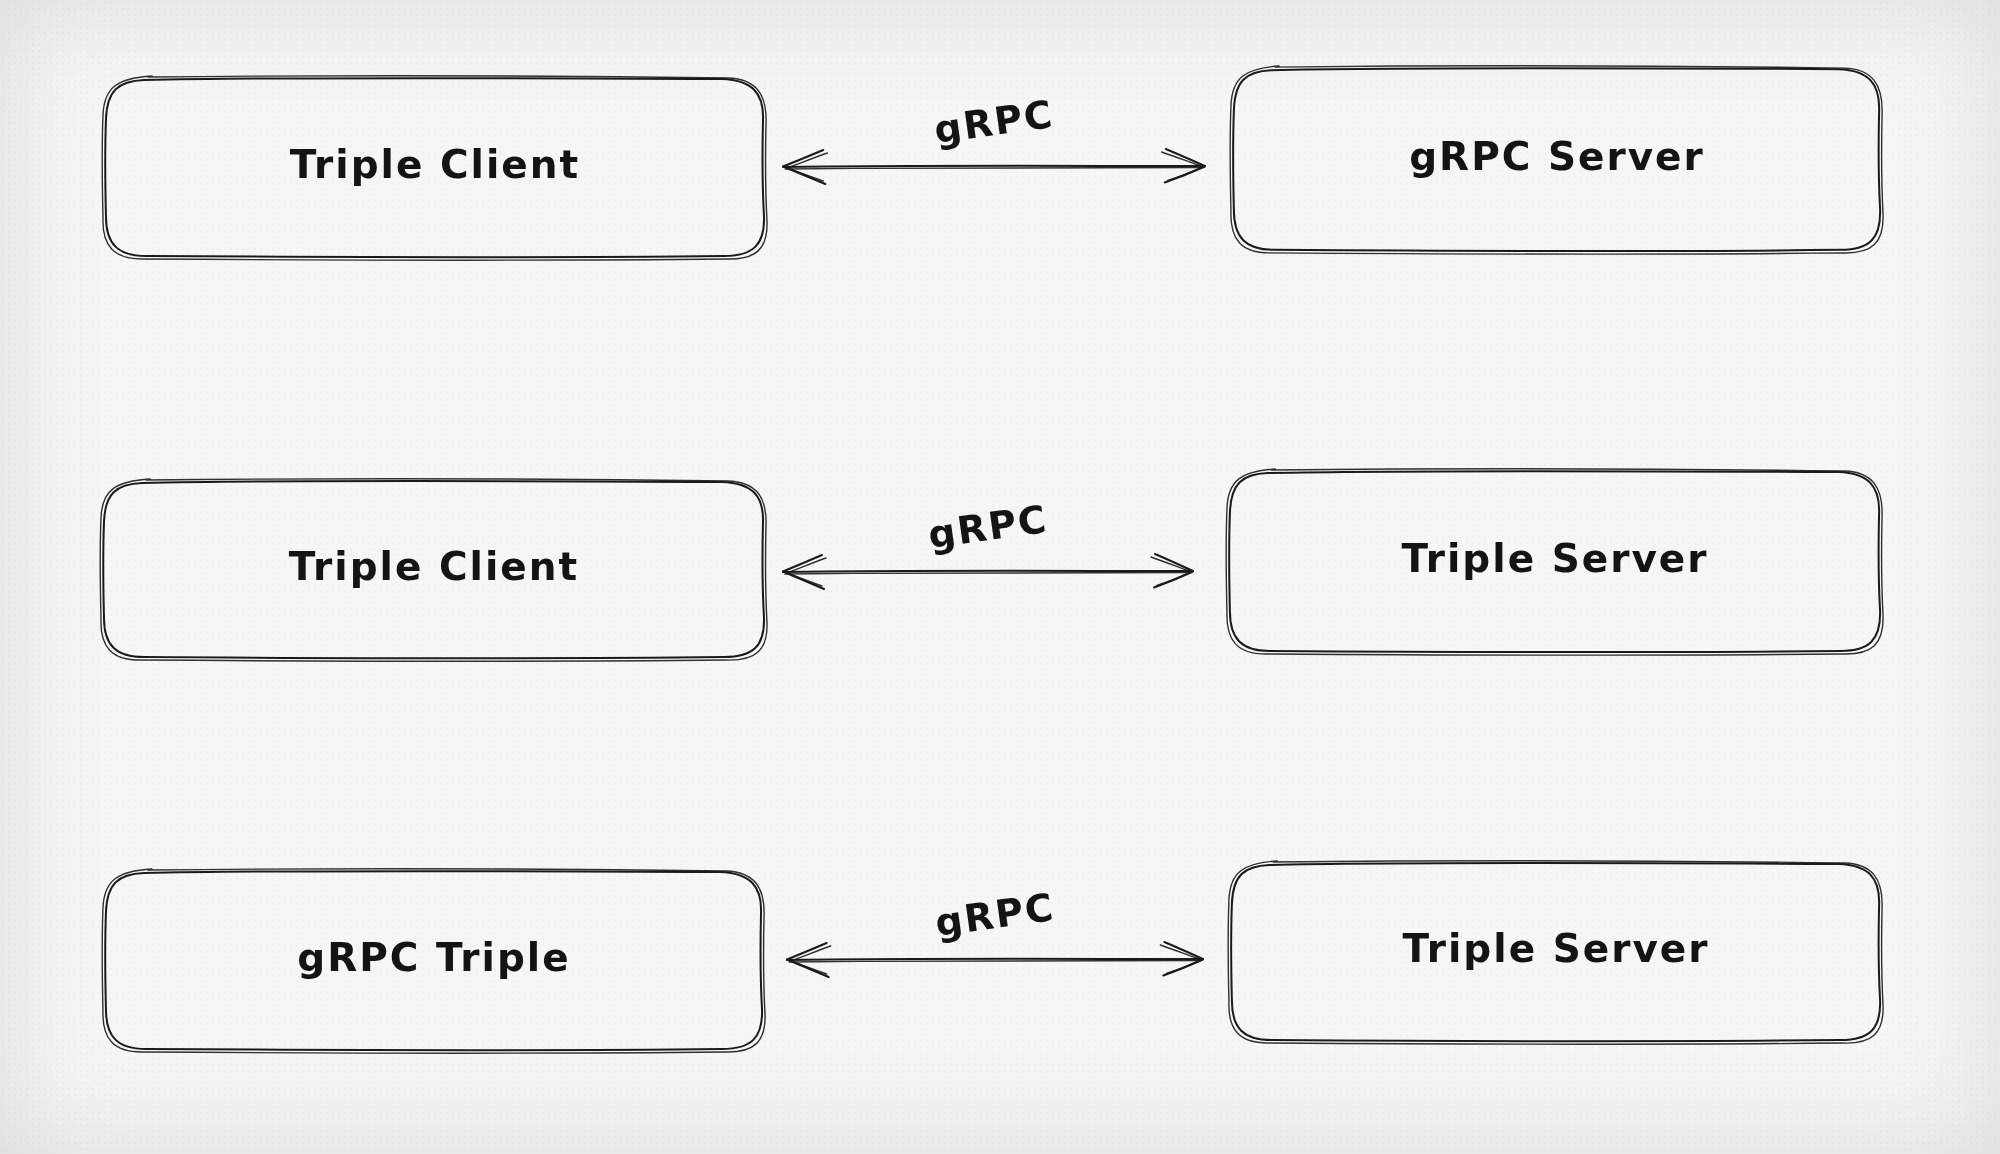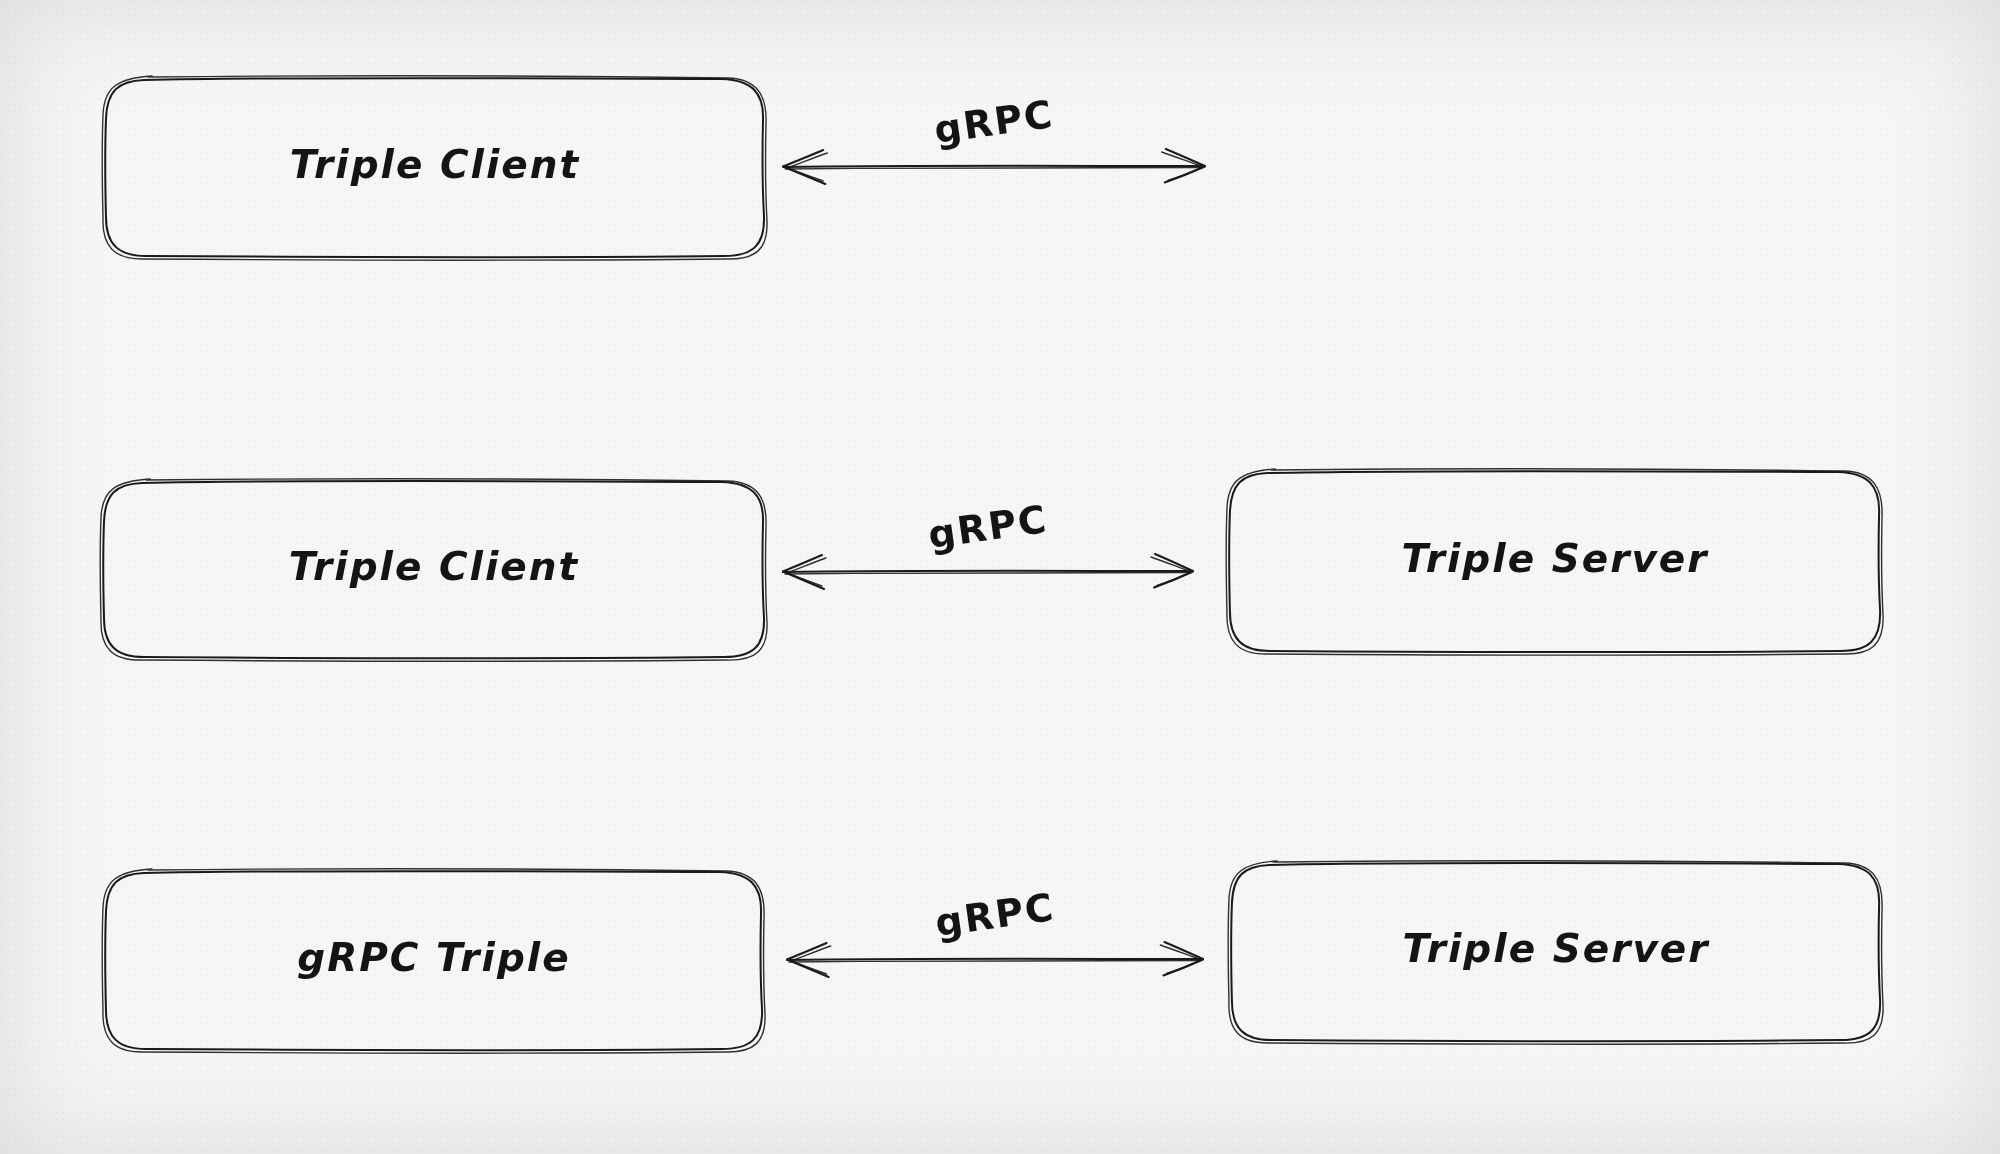--- a/index.html
+++ b/index.html
@@ -16,21 +16,20 @@
     position: relative;
     width: 2000px;
     height: 1154px;
     background-color: #f6f6f4;
     background-image: radial-gradient(rgba(0,0,0,0.018) 1px, transparent 1px);
     background-size: 6px 6px;
     box-shadow: inset 0 0 110px rgba(60,60,60,0.14);
   }
   .node {
     position: absolute;
-    font-style: italic;
   }
   .node .shape-svg {
     position: absolute;
     inset: 0;
     width: 100%;
     height: 100%;
   }
   .node-label {
     position: absolute;
     inset: 0;
@@ -127,20 +126,26 @@
         <use href="#sketch-box" width="100%" height="100%"></use>
       </svg>
     <span class="node-label">Triple Client</span>
   </div>
   <div class="connector" id="c-r1">
     <svg class="arrow-svg">
         <use href="#sketch-arrow" width="100%" height="100%"></use>
       </svg>
     <span class="edge-label">gRPC</span>
   </div>
+  <div class="node" id="n-r1-right">
+    <svg class="shape-svg">
+        <use href="#sketch-box" width="100%" height="100%"></use>
+      </svg>
+    <span class="node-label">gRPC Server</span>
+  </div>
 
   <div class="node" id="n-r2-left">
     <svg class="shape-svg">
         <use href="#sketch-box" width="100%" height="100%"></use>
       </svg>
     <span class="node-label">Triple Client</span>
   </div>
   <div class="connector" id="c-r2">
     <svg class="arrow-svg">
         <use href="#sketch-arrow" width="100%" height="100%"></use>

